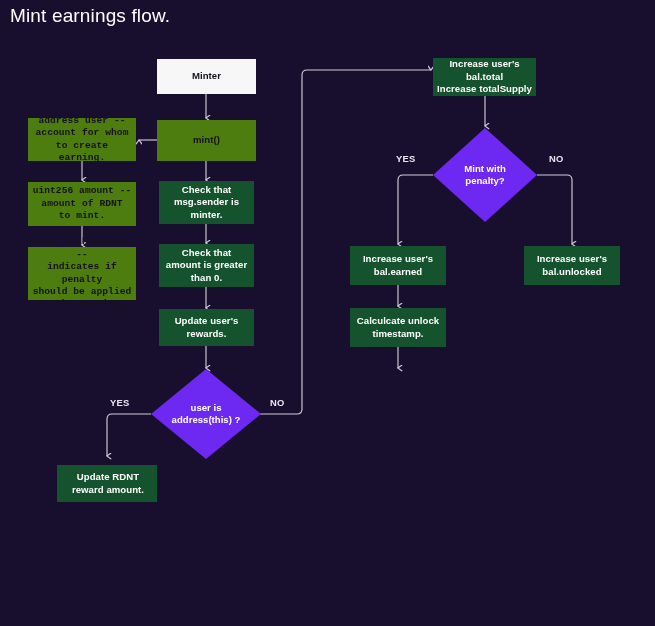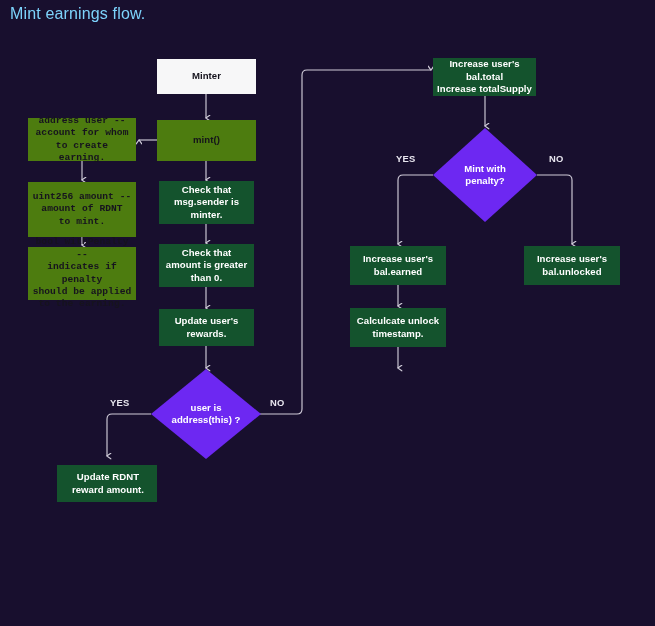--- a/index.html
+++ b/index.html
@@ -13,22 +13,22 @@
   #canvas {
     position: relative;
     width: 655px;
     height: 626px;
     background: #180f2e;
   }
   #title {
     position: absolute;
     left: 10px;
     top: 5px;
-    font-size: 16px;
-    color: #7dd3fc;
+    font-size: 19px;
+    color: #ffffff;
     letter-spacing: 0.15px;
     font-weight: 400;
     white-space: nowrap;
   }
   svg#edges {
     position: absolute;
     left: 0; top: 0;
     width: 655px; height: 626px;
     pointer-events: none;
   }
@@ -116,21 +116,21 @@
       <line x1="398" y1="285" x2="398" y2="306" marker-end="url(#ah)"></line>
 
       <line x1="398" y1="347" x2="398" y2="368" marker-end="url(#ah)"></line>
     </g>
   </svg>
 
   <div class="node n-red" style="left:28px; top:118px; width:108px; height:43px;">address user --
 account for whom
 to create earning.</div>
 
-  <div class="node n-red" style="left:28px; top:182px; width:108px; height:55px;">uint256 amount --
+  <div class="node n-red" style="left:28px; top:182px; width:108px; height:44px;">uint256 amount --
 amount of RDNT
 to mint.</div>
 
   <div class="node n-bool n-red" style="left:28px; top:247px; width:108px; height:53px;">bool withPenalty --
 indicates if penalty
 should be applied
 to the earning.</div>
 
   <div class="node n-white" style="left:157px; top:59px; width:99px; height:35px;">Minter</div>
 

